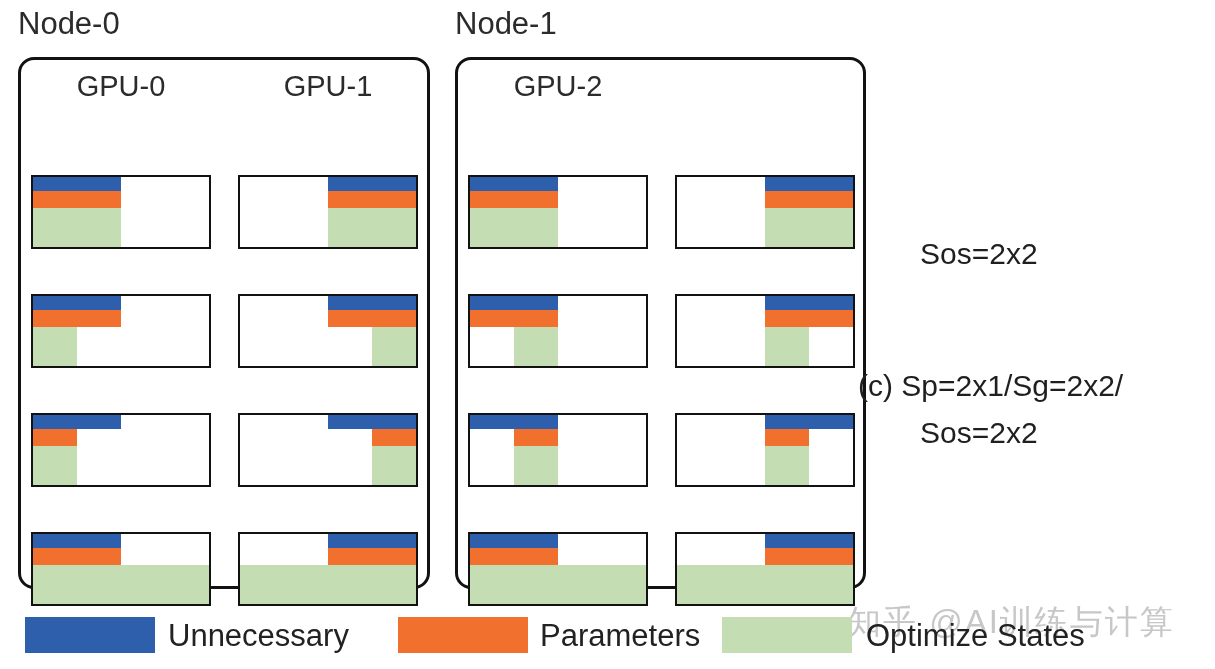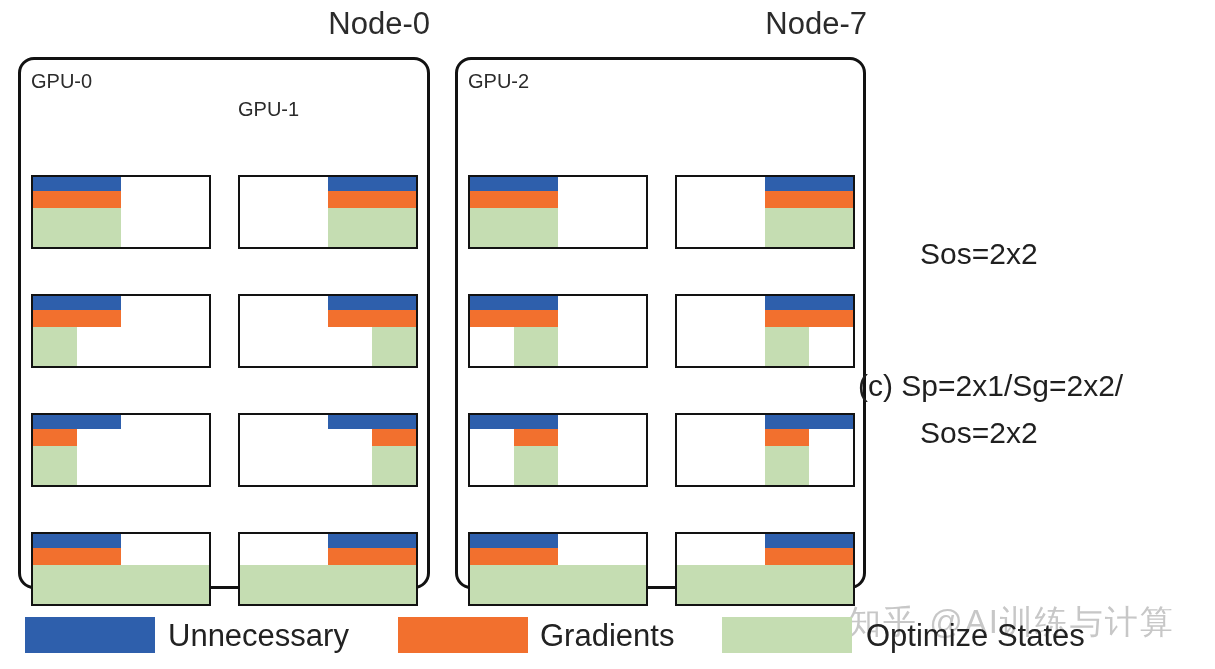--- a/index.html
+++ b/index.html
@@ -12,21 +12,21 @@
     position: relative;
     width: 1215px;
     height: 669px;
     background: #ffffff;
     overflow: hidden;
   }
   .node-title {
     position: absolute;
     top: 6px;
     width: 412px;
-    text-align: right;
+    text-align: left;
     font-size: 31px;
     color: #2b2b2b;
     white-space: nowrap;
   }
   #node-title-0 { left: 18px; }
   #node-title-1 { left: 455px; }
   .node-box {
     position: absolute;
     top: 57px;
     width: 412px;
@@ -34,26 +34,27 @@
     border: 3px solid #121212;
     border-radius: 16px;
     background: #ffffff;
   }
   #node-box-0 { left: 18px; }
   #node-box-1 { left: 455px; width: 411px; }
   .gpu-label {
     position: absolute;
     top: 10px;
     width: 180px;
-    font-size: 20px;
+    text-align: center;
+    font-size: 29px;
     color: #2b2b2b;
     white-space: nowrap;
   }
   .gpu-label.col0 { left: 10px; }
-  .gpu-label.col1 { left: 217px; margin-top: 28px; }
+  .gpu-label.col1 { left: 217px; }
   .gpu-grid {
     position: absolute;
     left: 10px;
     top: 57px;
     width: 392px;
     height: 460px;
   }
   .mem-box {
     position: absolute;
     width: 180px;
@@ -100,21 +101,21 @@
     white-space: nowrap;
     z-index: 1;
   }
 </style>
 </head>
 <body>
 
 <div class="canvas">
 
   <div class="node-title" id="node-title-0">Node-0</div>
-  <div class="node-title" id="node-title-1">Node-7</div>
+  <div class="node-title" id="node-title-1">Node-1</div>
 
   <div class="node-box" id="node-box-0">
     <div class="gpu-label col0">GPU-0</div>
     <div class="gpu-label col1">GPU-1</div>
     <div class="gpu-grid">
         <div class="mem-box" style="left: 0px; top: 58px;">
           <div class="mem-bar" style="left: 0%; width: 50%; top: 0%; height: 20%; background: rgb(46, 95, 172);"></div>
           <div class="mem-bar" style="left: 0%; width: 50%; top: 20%; height: 24%; background: rgb(242, 112, 46);"></div>
           <div class="mem-bar" style="left: 0%; width: 50%; top: 44%; height: 56%; background: rgb(197, 221, 178);"></div>
         </div>
@@ -209,18 +210,18 @@
     <div>(c) Sp=2x1/Sg=2x2/</div>
     <div class="config-line2">Sos=2x2</div>
   </div>
 
   <div class="watermark">知乎 @AI训练与计算</div>
 
   <div class="legend-swatch" style="left: 25px; background: rgb(46, 95, 172);"></div>
   <div class="legend-label" style="left:168px">Unnecessary</div>
 
   <div class="legend-swatch" style="left: 398px; background: rgb(242, 112, 46);"></div>
-  <div class="legend-label" style="left:540px">Gradients</div>
+  <div class="legend-label" style="left:540px">Parameters</div>
 
   <div class="legend-swatch" style="left: 722px; background: rgb(197, 221, 178);"></div>
   <div class="legend-label" style="left:866px">Optimize States</div>
 
 </div>
 
 </body></html>

